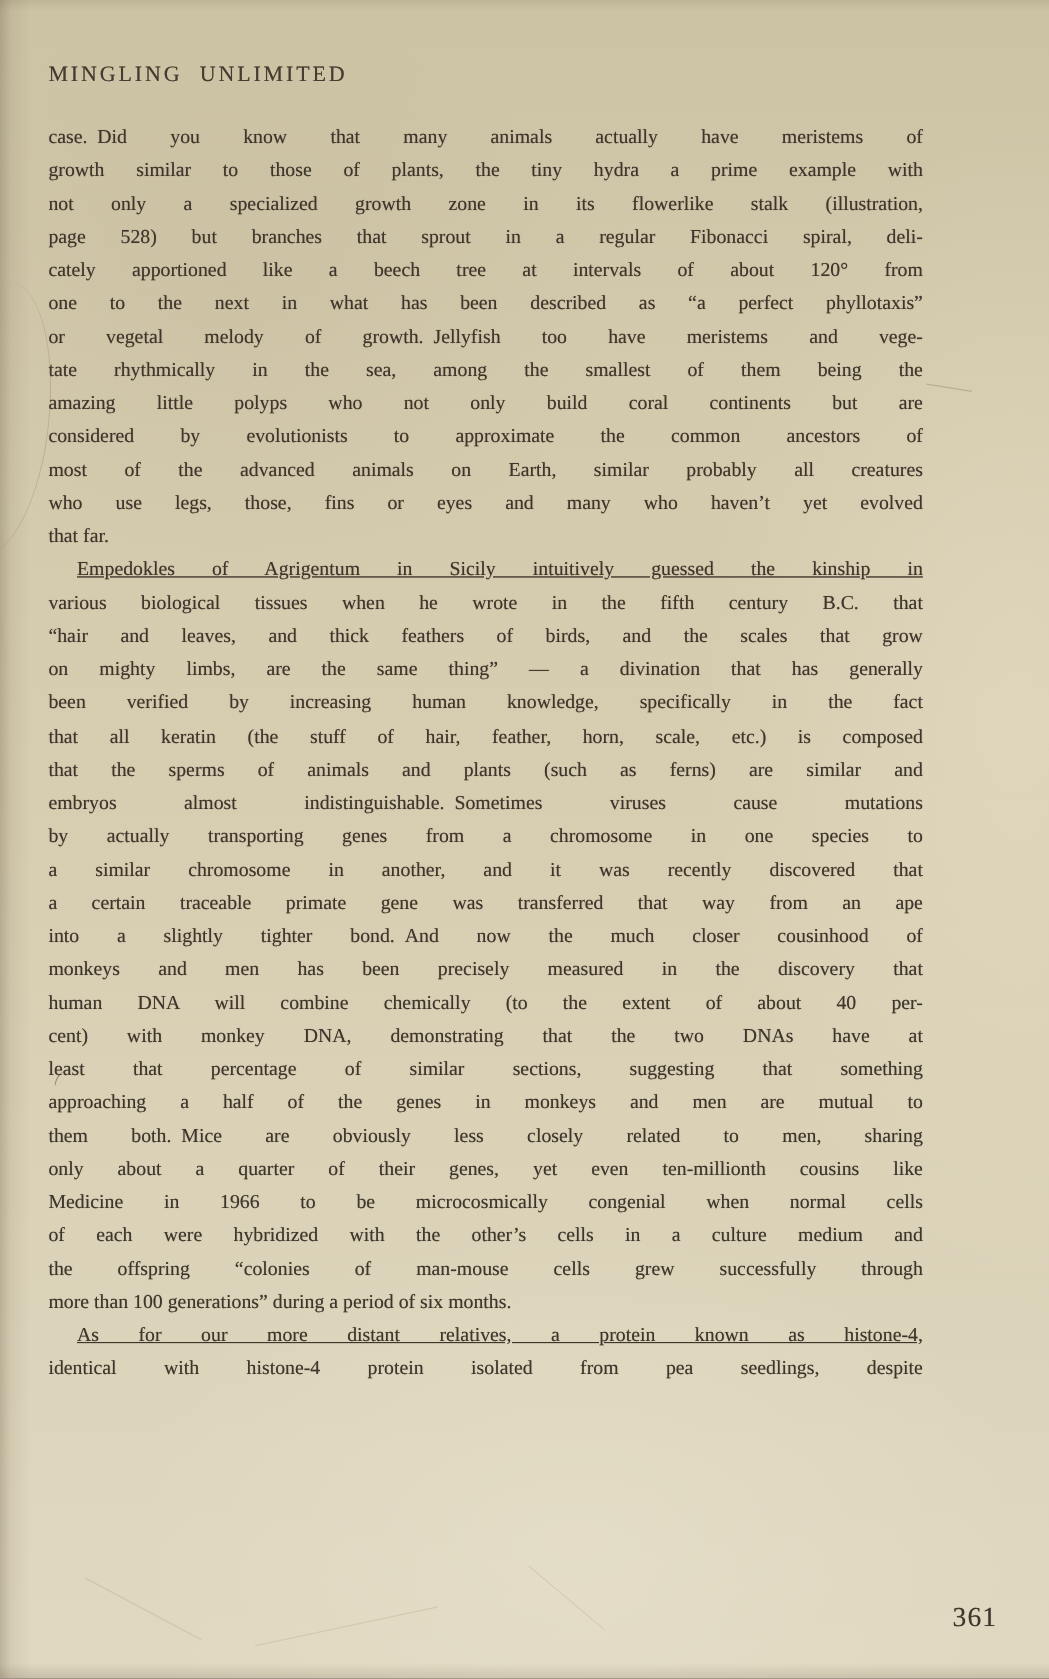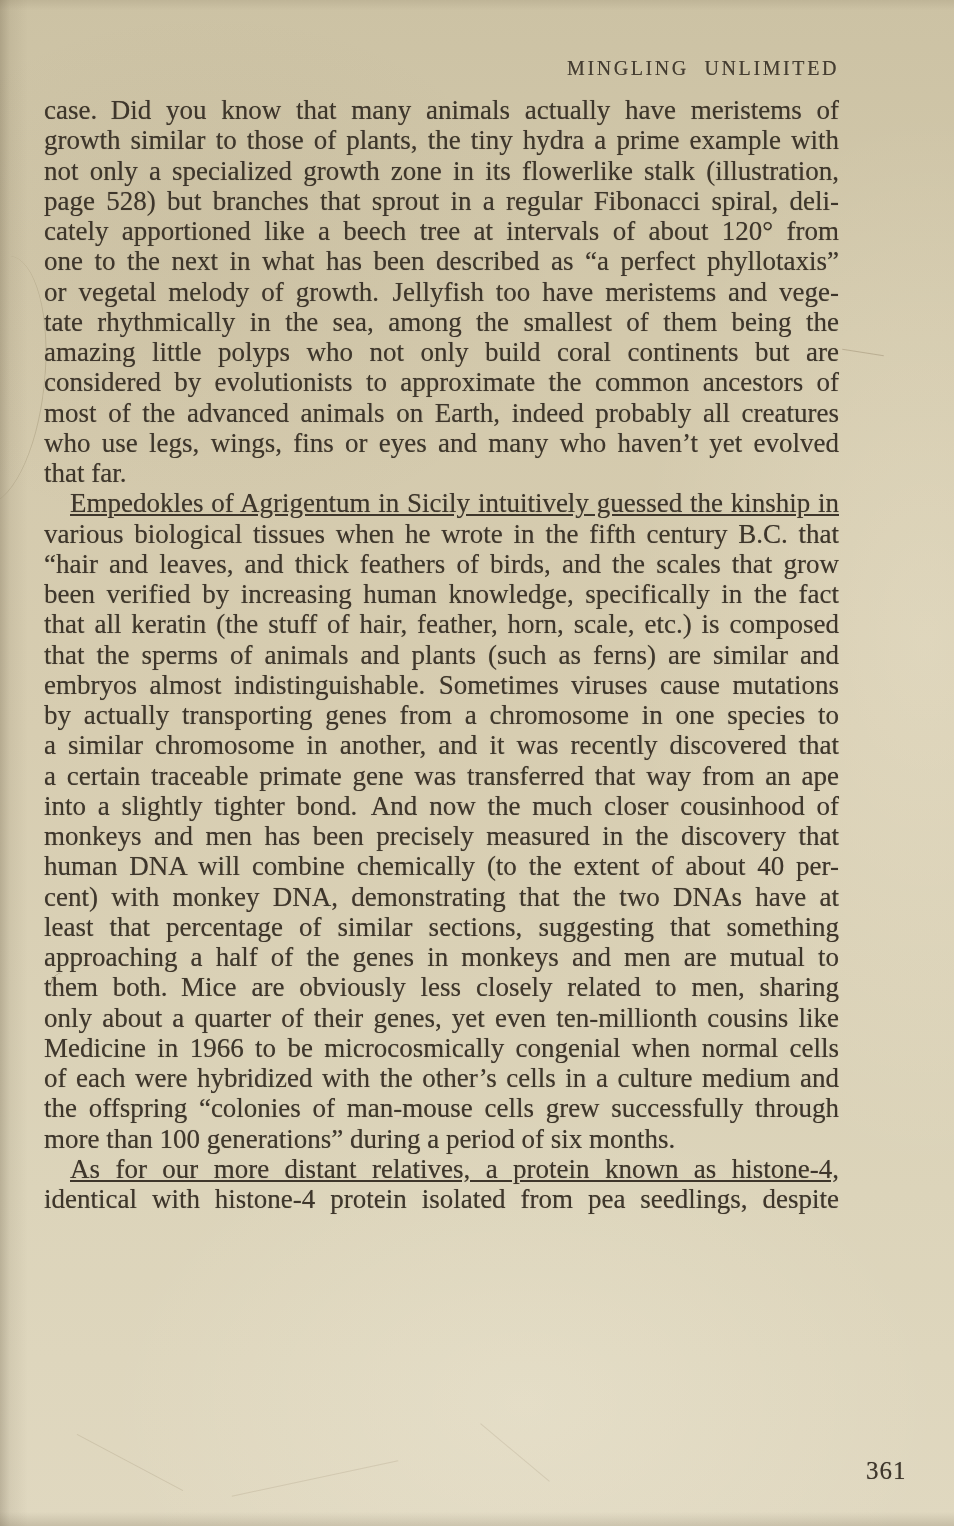--- a/index.html
+++ b/index.html
@@ -25,33 +25,33 @@
       linear-gradient(180deg, rgba(75, 62, 40, 0.10) 0px, rgba(75,62,40,0) 10px),
       linear-gradient(0deg, rgba(75, 62, 40, 0.17) 0px, rgba(75,62,40,0) 14px),
       
       linear-gradient(180deg, #ccc2a4 0%, #d3c9ac 22%, #d7cdb1 48%, #dcd4ba 78%, #e0d8c0 100%);
   }
   .running-head {
     position: absolute;
     left: 44px;
     top: 57px;
     width: 795px;
-    text-align: right;
+    text-align: left;
     font-size: 20px;
     letter-spacing: 2.6px;
     word-spacing: 8px;
     color: #453d31;
     text-shadow: 0 0 0.6px rgba(69, 61, 49, 0.6);
   }
   .body-text {
     position: absolute;
     left: 44px;
-    top: 95px;
+    top: 109px;
     width: 795px;
-    font-size: 27px;
+    font-size: 18px;
     line-height: 30.25px;
     text-shadow: 0 0 0.7px rgba(62, 54, 43, 0.55);
   }
   .line {
     text-align: justify;
     text-align-last: justify;
     text-justify: inter-word;
     white-space: pre-wrap;
     height: 30.25px;
     overflow: visible;
@@ -113,26 +113,27 @@
       <div class="line">case. Did you know that many animals actually have meristems of</div>
       <div class="line">growth similar to those of plants, the tiny hydra a prime example with</div>
       <div class="line">not only a specialized growth zone in its flowerlike stalk (illustration,</div>
       <div class="line">page 528) but branches that sprout in a regular Fibonacci spiral, deli-</div>
       <div class="line">cately apportioned like a beech tree at intervals of about 120° from</div>
       <div class="line">one to the next in what has been described as “a perfect phyllotaxis”</div>
       <div class="line">or vegetal melody of growth. Jellyfish too have meristems and vege-</div>
       <div class="line">tate rhythmically in the sea, among the smallest of them being the</div>
       <div class="line">amazing little polyps who not only build coral continents but are</div>
       <div class="line">considered by evolutionists to approximate the common ancestors of</div>
-      <div class="line">most of the advanced animals on Earth, indeed probably all creatures</div>
-      <div class="line">who use legs, wings, fins or eyes and many who haven’t yet evolved</div>
+      <div class="line">most of the advanced animals on Earth, similar probably all creatures</div>
+      <div class="line">who use legs, those, fins or eyes and many who haven’t yet evolved</div>
       <div class="line flush">that far.</div>
       <div class="line indent">Empedokles of Agrigentum in Sicily intuitively guessed the kinship in</div>
       <div class="line">various biological tissues when he wrote in the fifth century B.C. that</div>
       <div class="line">“hair and leaves, and thick feathers of birds, and the scales that grow</div>
+      <div class="line">on mighty limbs, are the same thing” — a divination that has generally</div>
       <div class="line">been verified by increasing human knowledge, specifically in the fact</div>
       <div class="line">that all keratin (the stuff of hair, feather, horn, scale, etc.) is composed</div>
       <div class="line">that the sperms of animals and plants (such as ferns) are similar and</div>
       <div class="line">embryos almost indistinguishable. Sometimes viruses cause mutations</div>
       <div class="line">by actually transporting genes from a chromosome in one species to</div>
       <div class="line">a similar chromosome in another, and it was recently discovered that</div>
       <div class="line">a certain traceable primate gene was transferred that way from an ape</div>
       <div class="line">into a slightly tighter bond. And now the much closer cousinhood of</div>
       <div class="line">monkeys and men has been precisely measured in the discovery that</div>
       <div class="line">human DNA will combine chemically (to the extent of about 40 per-</div>

